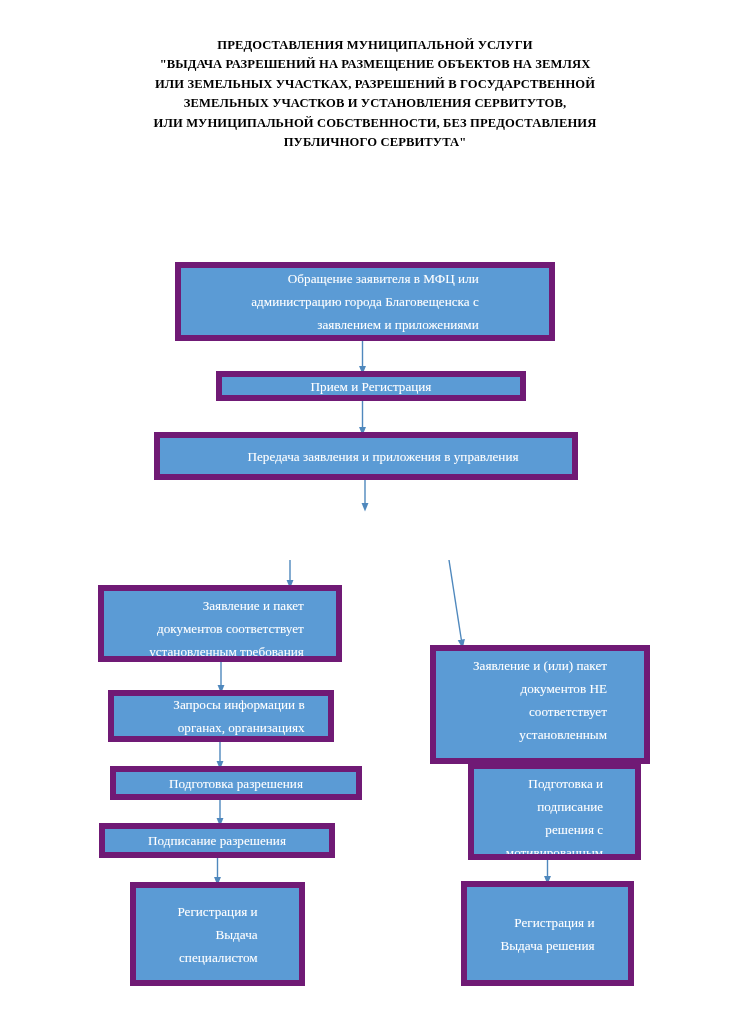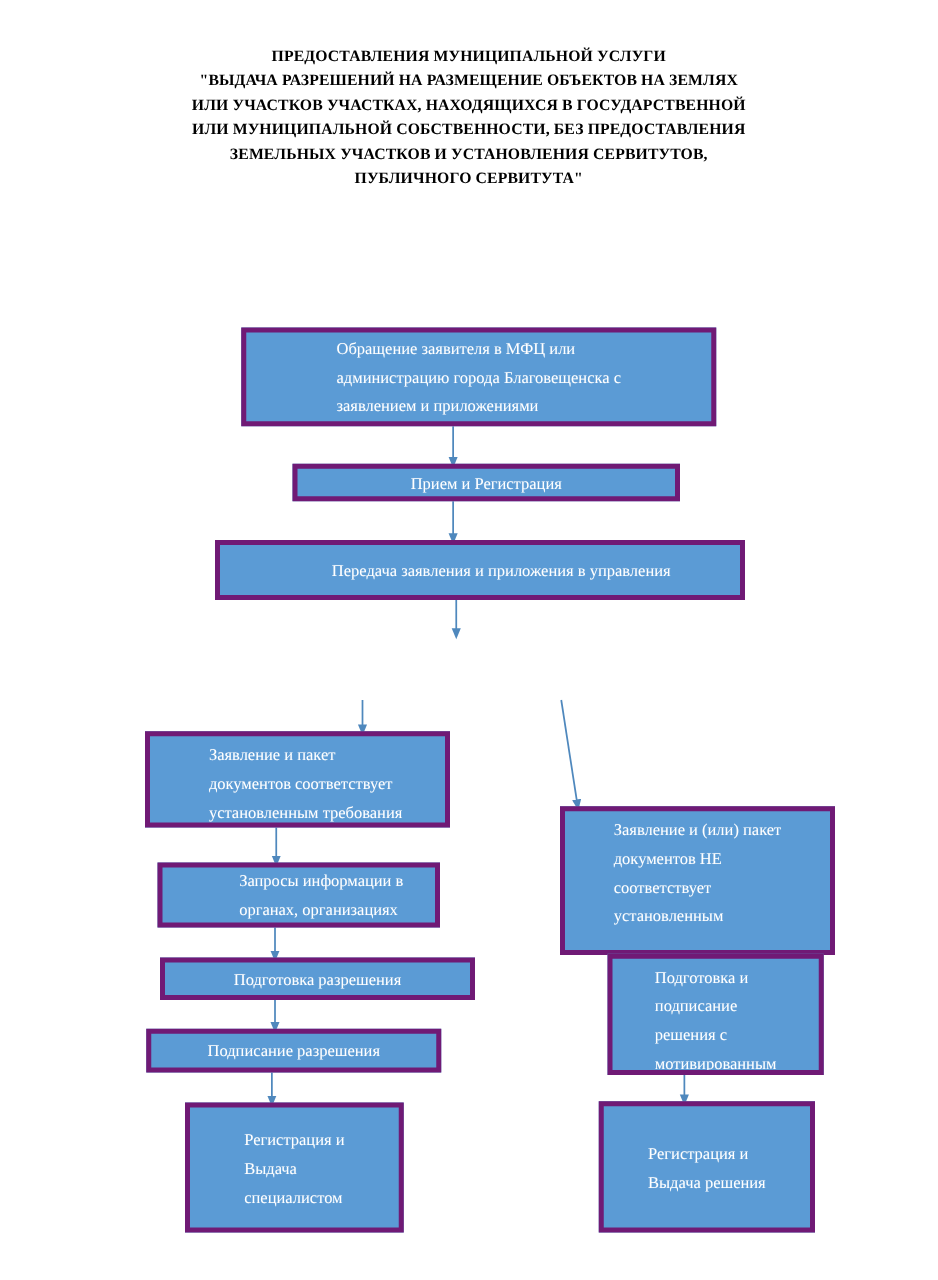--- a/index.html
+++ b/index.html
@@ -36,55 +36,54 @@
     left: 0;
     top: 0;
     width: 750px;
     height: 1024px;
   }
 
   .node {
     position: absolute;
     box-sizing: border-box;
     background: #5b9bd5;
-    border: 4px solid #701a75;
+    border: 6px solid #701a75;
     color: #ffffff;
     display: flex;
     align-items: center;
     justify-content: center;
-    text-align: left;
+    text-align: right;
     font-size: 13.2px;
     line-height: 23px;
     padding: 0 6px;
     overflow: hidden;
     text-shadow: 0 0 1px rgba(255,255,255,0.25);
-    margin-left: 18px;
   }
   .node .txt { display: block; white-space: pre-line; }
 
   
   .node.clip-top { align-items: flex-start; padding-top: 3px; }
 
   
   #connectors {
     position: absolute;
     left: 0; top: 0;
     width: 750px; height: 1024px;
     pointer-events: none;
   }
 </style>
 </head>
 <body>
 
 <div id="title-block">
   <span class="tline">ПРЕДОСТАВЛЕНИЯ МУНИЦИПАЛЬНОЙ УСЛУГИ</span>
   <span class="tline">"ВЫДАЧА РАЗРЕШЕНИЙ НА РАЗМЕЩЕНИЕ ОБЪЕКТОВ НА ЗЕМЛЯХ</span>
-  <span class="tline">ИЛИ УЧАСТКОВ УЧАСТКАХ, НАХОДЯЩИХСЯ В ГОСУДАРСТВЕННОЙ</span>
+  <span class="tline">ИЛИ ЗЕМЕЛЬНЫХ УЧАСТКАХ, РАЗРЕШЕНИЙ В ГОСУДАРСТВЕННОЙ</span>
+  <span class="tline">ЗЕМЕЛЬНЫХ УЧАСТКОВ И УСТАНОВЛЕНИЯ СЕРВИТУТОВ,</span>
   <span class="tline">ИЛИ МУНИЦИПАЛЬНОЙ СОБСТВЕННОСТИ, БЕЗ ПРЕДОСТАВЛЕНИЯ</span>
-  <span class="tline">ЗЕМЕЛЬНЫХ УЧАСТКОВ И УСТАНОВЛЕНИЯ СЕРВИТУТОВ,</span>
   <span class="tline">ПУБЛИЧНОГО СЕРВИТУТА"</span>
 </div>
 
 <div id="flow">
 
   <svg id="connectors" viewBox="0 0 750 1024" width="750" height="1024" xmlns="http://www.w3.org/2000/svg">
     <defs>
       <marker id="ah" markerWidth="7" markerHeight="7" refX="3.2" refY="3" orient="auto" markerUnits="strokeWidth">
         <path d="M0,0.4 L6.4,3 L0,5.6 z" fill="#4f88bd"></path>
       </marker>

